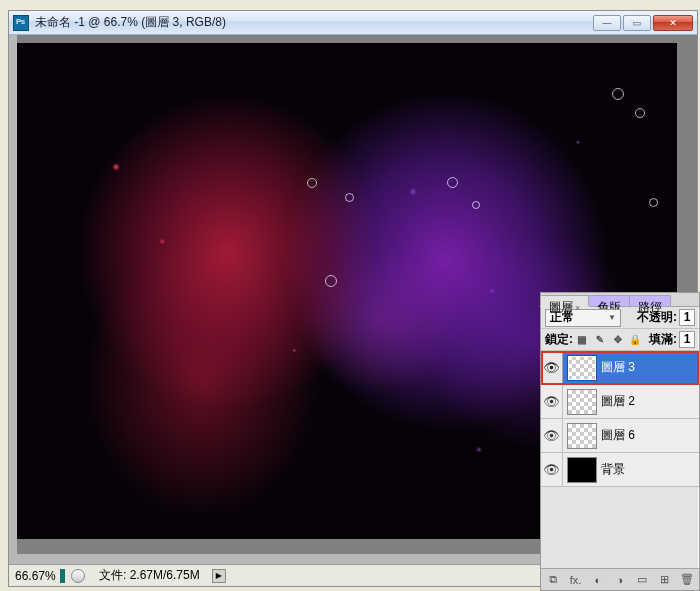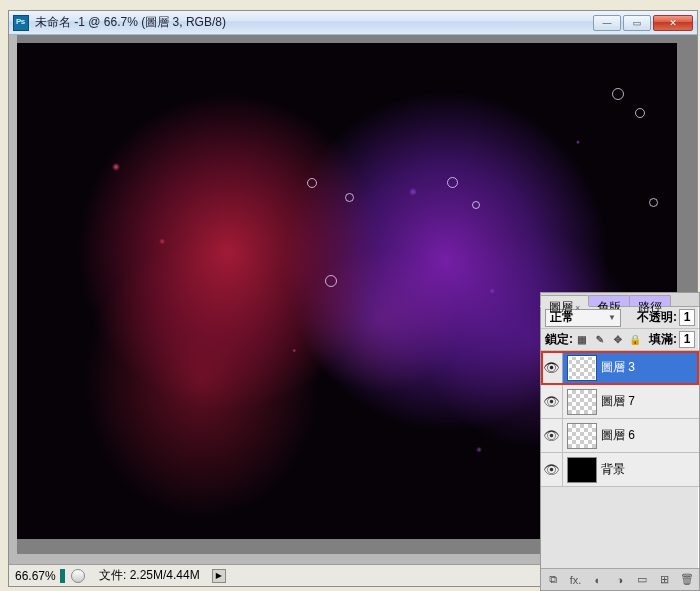--- a/index.html
+++ b/index.html
@@ -94,21 +94,21 @@
       <div class="bubble" style="width:8px;height:8px;left:578px;top:260px"></div>
       <div class="bubble" style="width:12px;height:12px;left:595px;top:45px"></div>
       <div class="bubble" style="width:10px;height:10px;left:618px;top:65px"></div>
       <div class="bubble" style="width:9px;height:9px;left:632px;top:155px"></div>
     </div>
   </div>
 
   <div class="statusbar">
     <div class="zoom">66.67%</div>
     <div class="doc-icon"></div>
-    <div class="info">文件: 2.25M/4.44M</div>
+    <div class="info">文件: 2.67M/6.75M</div>
     <div class="arrow-r">▶</div>
   </div>
 </div>
 
 <div class="panel">
   <div class="panel-tabs">
     <div class="ptab active"><span>圖層</span><span class="x">×</span></div>
     <div class="ptab">色版</div>
     <div class="ptab">路徑</div>
   </div>
@@ -134,21 +134,21 @@
 
   <div class="layers-list">
     <div class="layer sel">
       <div class="eye">👁</div>
       <div class="thumb checker sel"></div>
       <span class="lname">圖層 3</span>
     </div>
     <div class="layer">
       <div class="eye">👁</div>
       <div class="thumb checker"></div>
-      <span class="lname">圖層 7</span>
+      <span class="lname">圖層 2</span>
     </div>
     <div class="layer">
       <div class="eye">👁</div>
       <div class="thumb checker"></div>
       <span class="lname">圖層 6</span>
     </div>
     <div class="layer">
       <div class="eye">👁</div>
       <div class="thumb black"></div>
       <span class="lname italic">背景</span>

